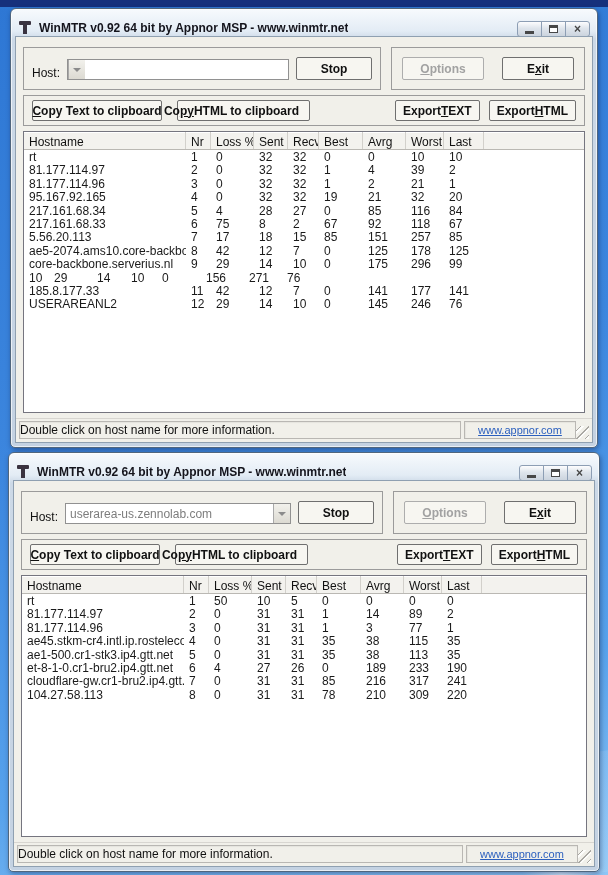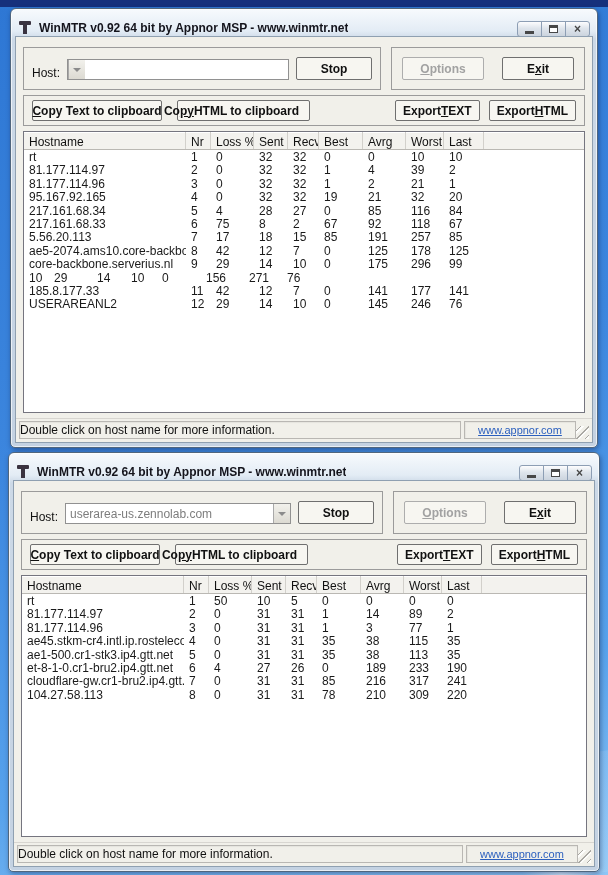--- a/index.html
+++ b/index.html
@@ -244,21 +244,21 @@
               <div class="cell c7">118</div>
               <div class="cell c8">67</div>
             </div>
             <div class="lv-row">
               <div class="cell c0">5.56.20.113</div>
               <div class="cell c1">7</div>
               <div class="cell c2">17</div>
               <div class="cell c3">18</div>
               <div class="cell c4">15</div>
               <div class="cell c5">85</div>
-              <div class="cell c6">191</div>
+              <div class="cell c6">151</div>
               <div class="cell c7">257</div>
               <div class="cell c8">85</div>
             </div>
             <div class="lv-row">
               <div class="cell c0">ae5-2074.ams10.core-backbone.com</div>
               <div class="cell c1">8</div>
               <div class="cell c2">42</div>
               <div class="cell c3">12</div>
               <div class="cell c4">7</div>
               <div class="cell c5">0</div>

